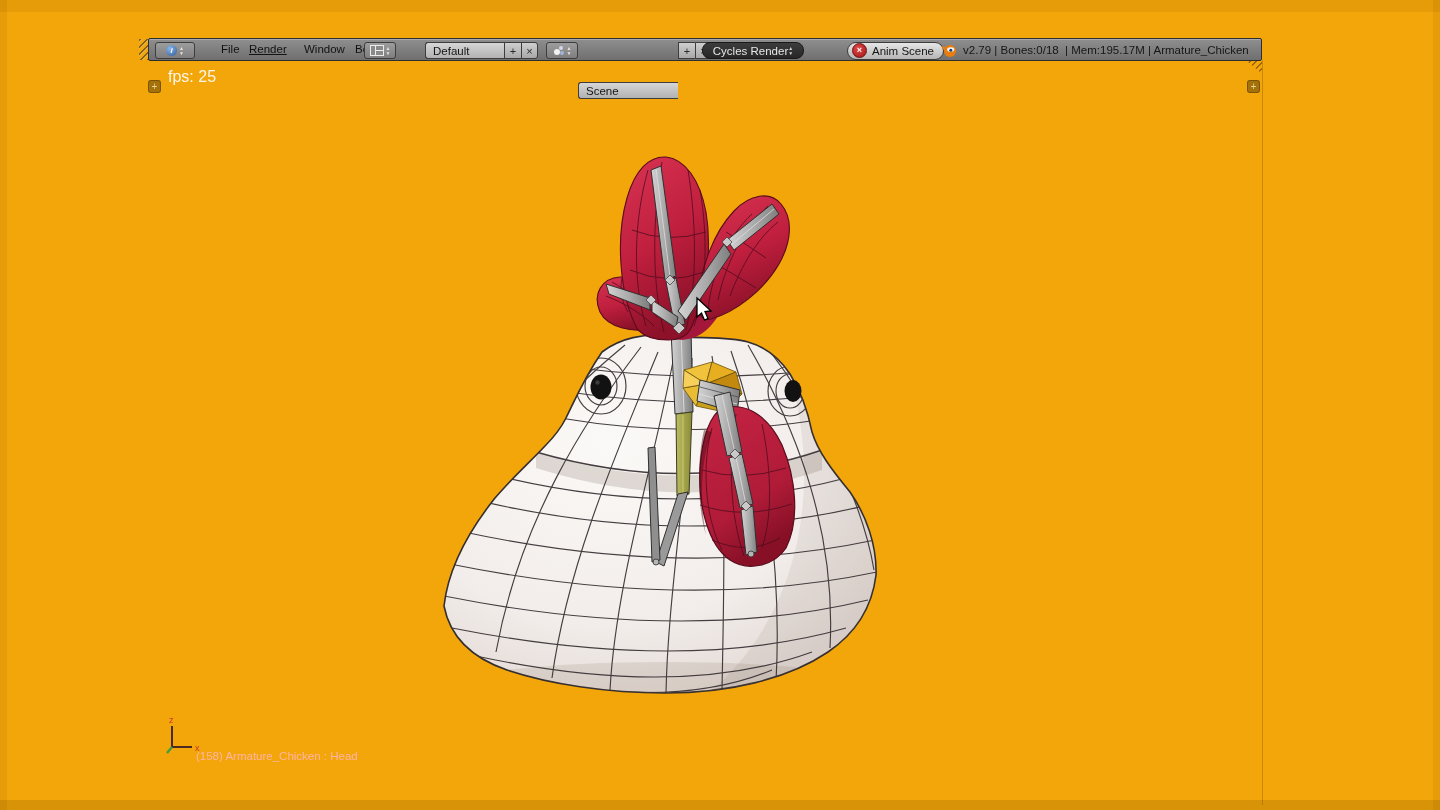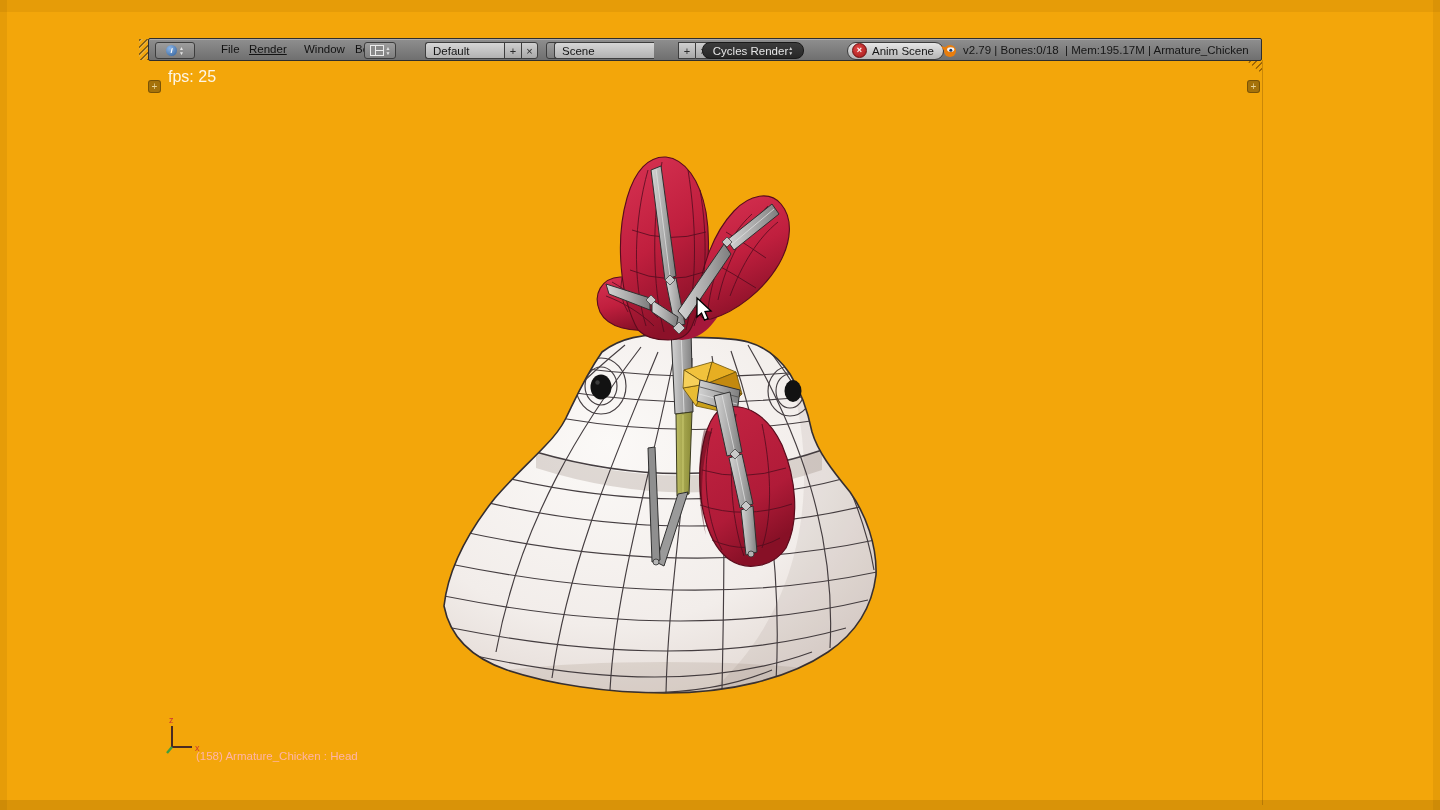--- a/index.html
+++ b/index.html
@@ -147,21 +147,21 @@
     <span class="scene-glyph">
         <i class="b1"></i>
         <i class="b2"></i>
         <i class="b3"></i>
       </span>
     <span class="updown">
       <span>▲</span>
         <span>▼</span>
     </span>
   </div>
-  <div class="field" style="left:405px;width:100px;">Scene</div>
+  <div class="field" style="left:429px;width:100px;margin-top:40px;">Scene</div>
   <div class="sqbtn" style="left:529px;">+</div>
   <div class="sqbtn last" style="left:546px;">×</div>
 
   <div class="engine" style="left:553px;width:102px;justify-content:center;">
     <span>Cycles Render</span>
     <span class="updown">
       <span>▲</span>
         <span>▼</span>
     </span>
   </div>

